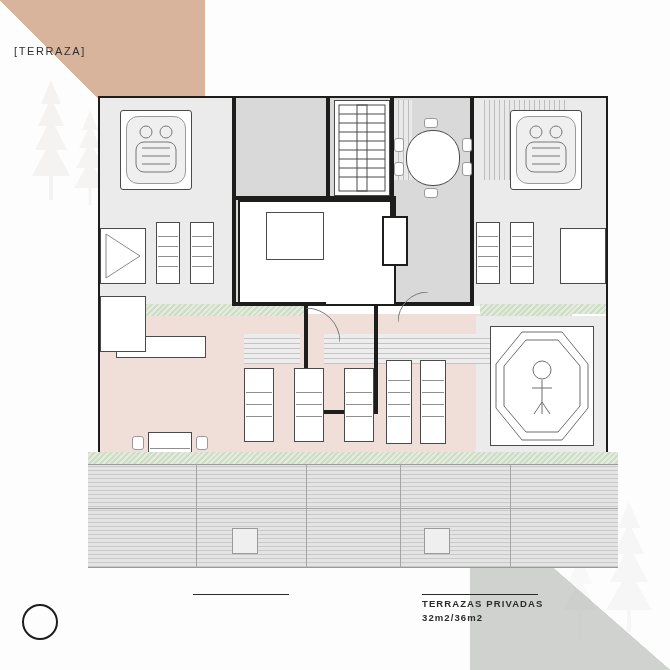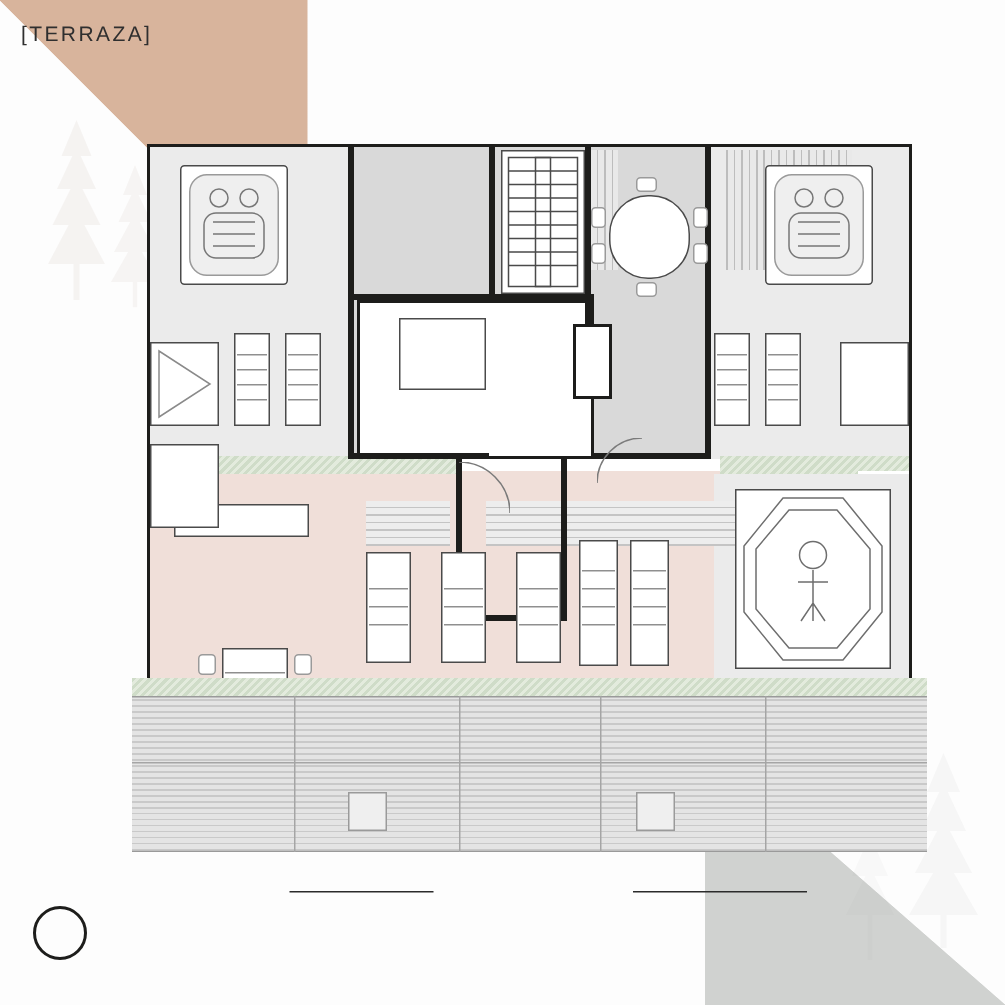--- a/index.html
+++ b/index.html
@@ -28,21 +28,21 @@
   
   .tree{
     position:absolute;opacity:.13;z-index:2;
   }
   
   .title-block{
     position:absolute;left:14px;top:12px;z-index:6;
     color:#2f2f2f;letter-spacing:1.6px;
   }
   .title-line1{font-size:19px;line-height:23px;font-weight:400;}
-  .title-line2{font-size:14px;line-height:21px;font-weight:400;}
+  .title-line2{font-size:11px;line-height:21px;font-weight:400;margin-top:29px;}
 
   
   .plan{
     position:absolute;left:98px;top:96px;width:510px;height:465px;
     background:#ffffff;z-index:4;
   }
   .plan-border{
     position:absolute;inset:0;border:2px solid #1d1d1b;
   }
   
@@ -318,20 +318,24 @@
   <div class="blk" style="position:absolute;left:88px;top:508px;width:530px;height:1px;background:#a5a5a5;z-index:5;"></div>
   <div class="blk outline-thin" style="position:absolute;left:232px;top:528px;width:26px;height:26px;background:#efefef;z-index:5;"></div>
   <div class="blk outline-thin" style="position:absolute;left:424px;top:528px;width:26px;height:26px;background:#efefef;z-index:5;"></div>
   <div class="blk" style="position:absolute;left:196px;top:464px;width:1px;height:104px;background:#a5a5a5;z-index:5;"></div>
   <div class="blk" style="position:absolute;left:306px;top:464px;width:1px;height:104px;background:#a5a5a5;z-index:5;"></div>
   <div class="blk" style="position:absolute;left:400px;top:464px;width:1px;height:104px;background:#a5a5a5;z-index:5;"></div>
   <div class="blk" style="position:absolute;left:510px;top:464px;width:1px;height:104px;background:#a5a5a5;z-index:5;"></div>
 
   <div class="legend-line" style="left:193px;top:594px;width:96px;z-index:6;"></div>
 
+  <div class="legend" style="left:422px;top:598px;">
+    <div class="lab">TERRAZAS PRIVADAS</div>
+    <div class="val">32m2/36m2</div>
+  </div>
   <div class="legend-line" style="left:422px;top:594px;width:116px;z-index:6;"></div>
 
   <div class="circle"></div>
 
   <div class="brand">
   </div>
 
 </div>
 
 </body></html>

